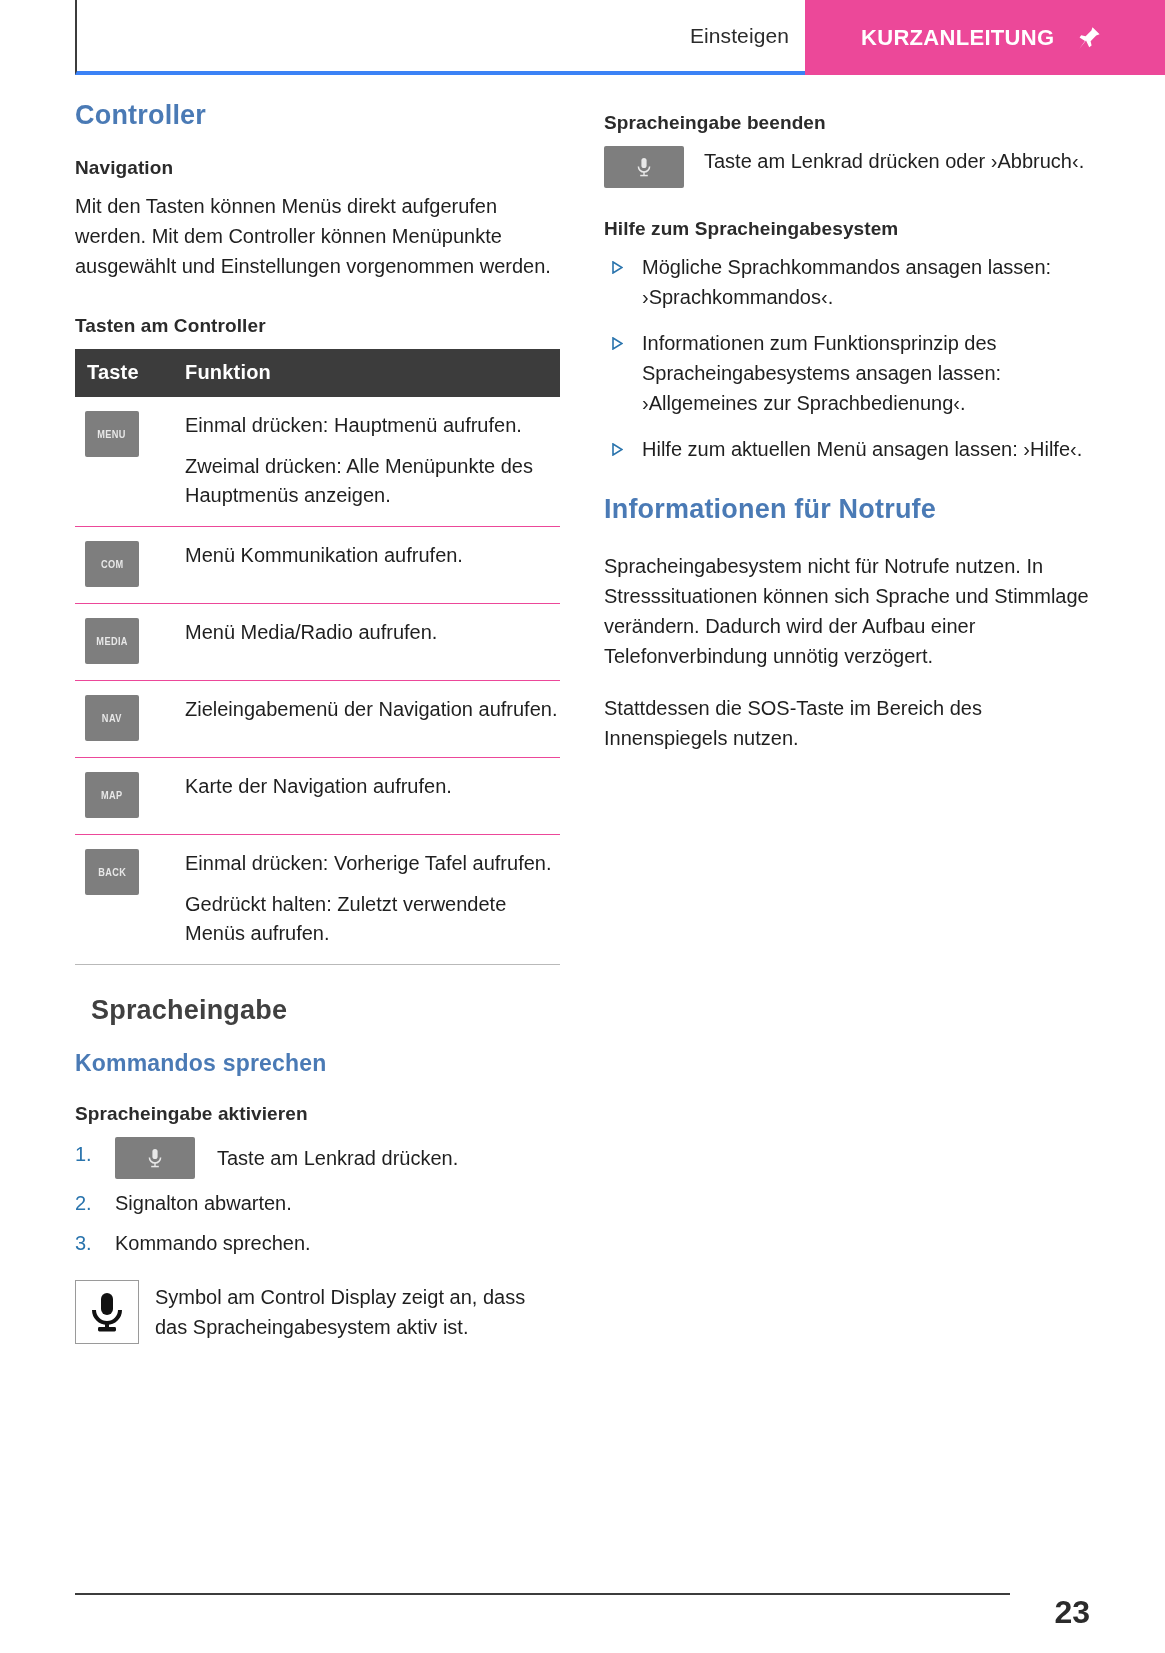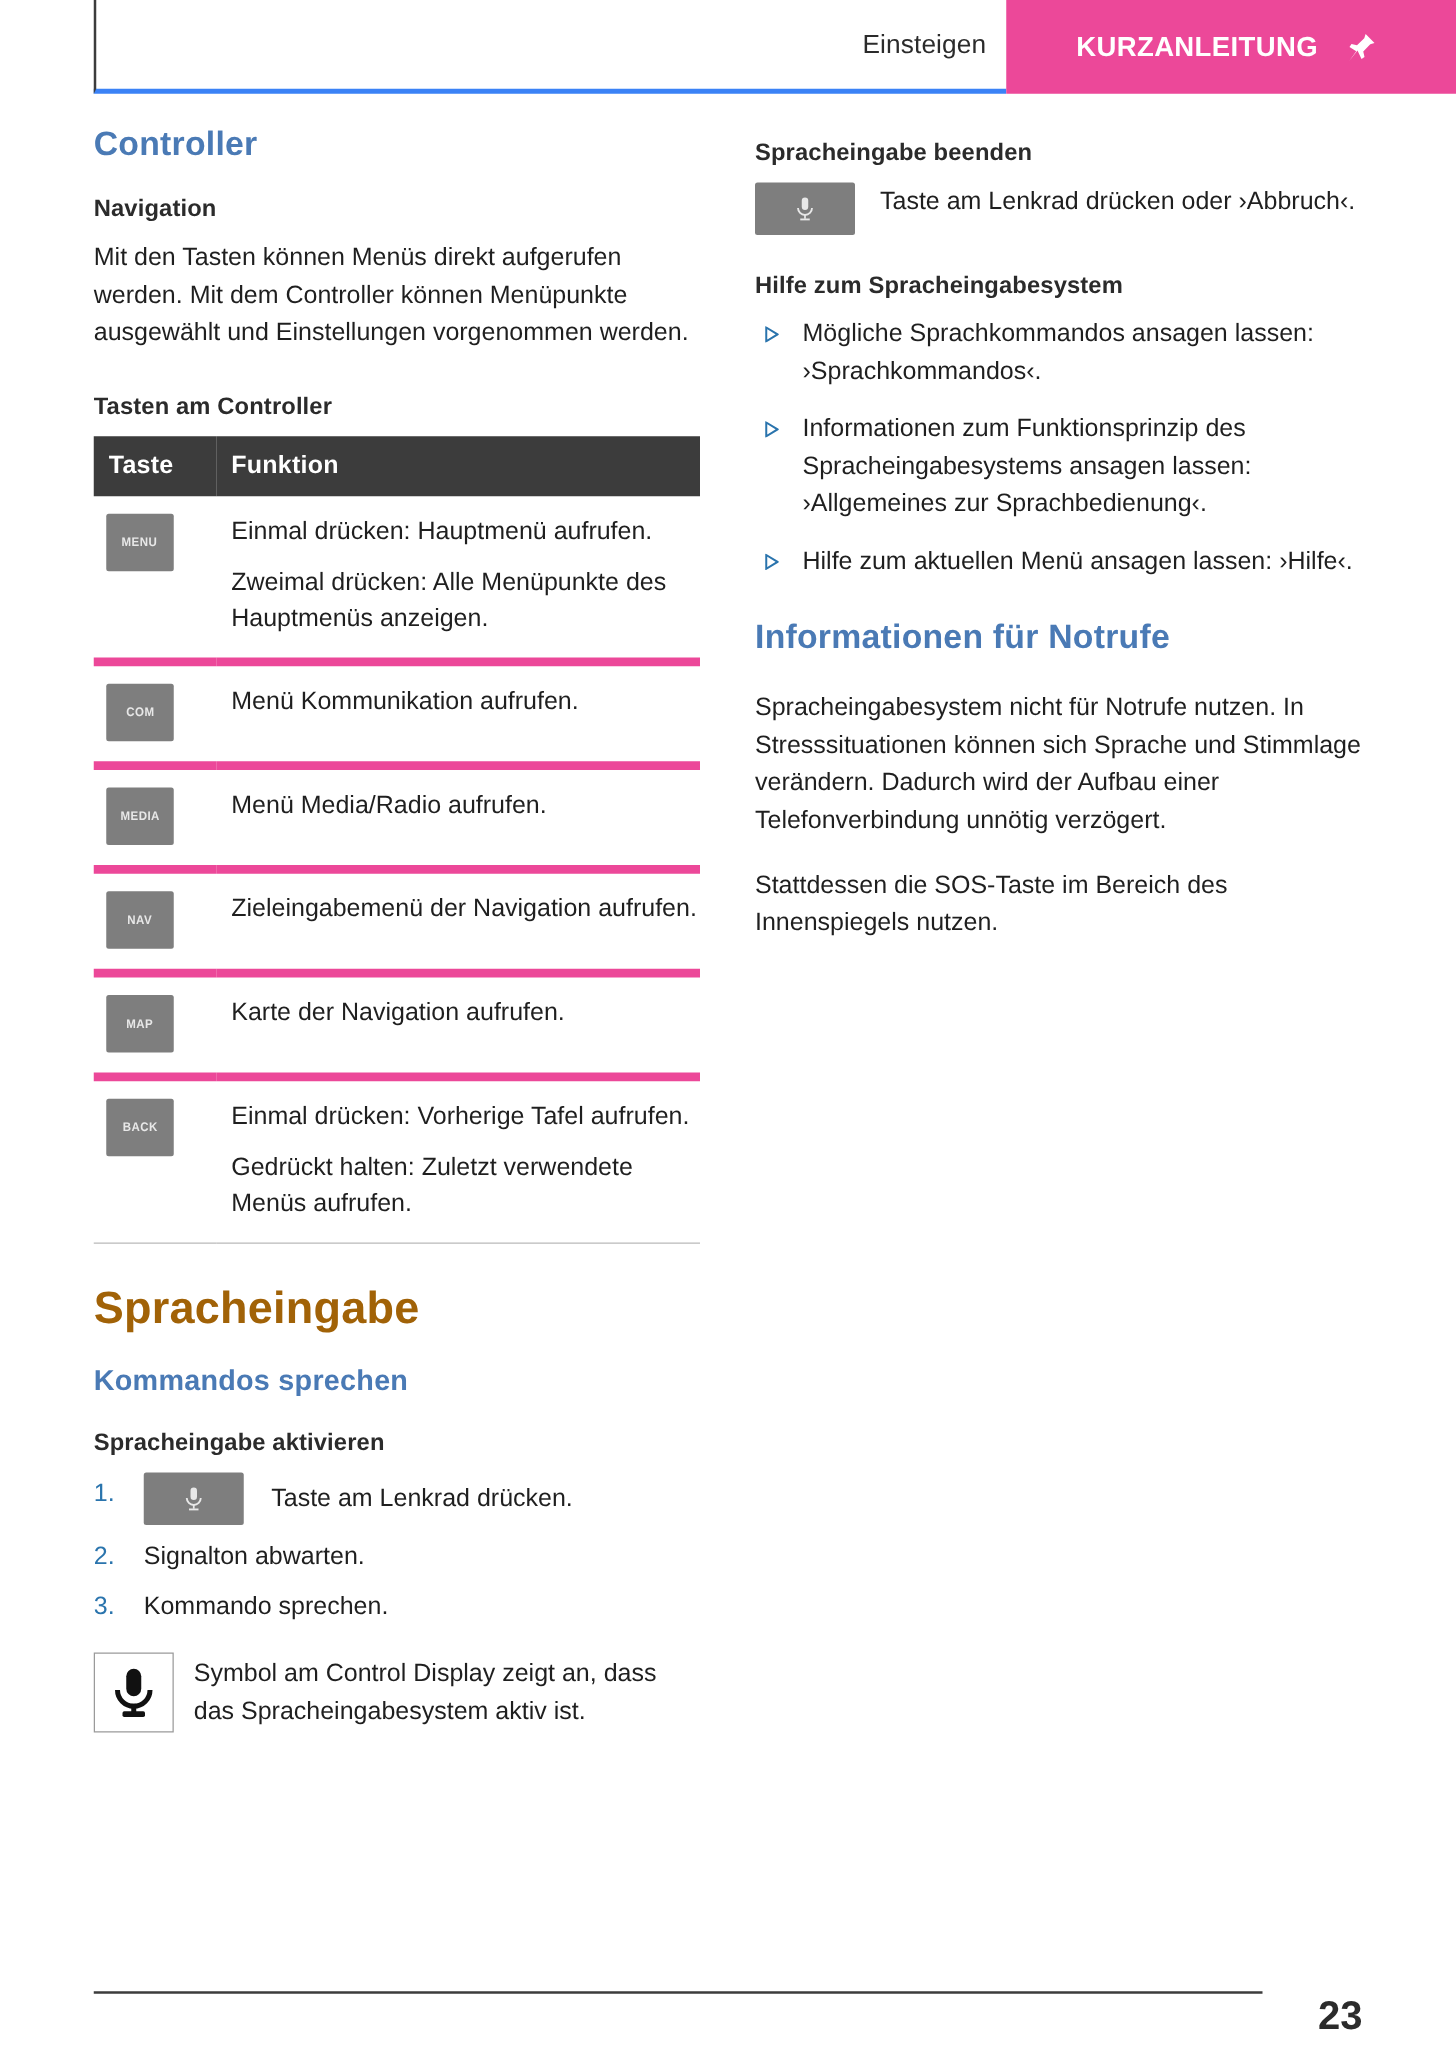--- a/index.html
+++ b/index.html
@@ -84,24 +84,24 @@
   }
 
   h1.section-blue {
     font-size: 27px;
     font-weight: bold;
     color: #4a7ab5;
     margin: 0 0 26px 0;
     letter-spacing: 0.2px;
   }
   h1.section-blue-dark {
-    font-size: 36px;
-    font-weight: bold;
-    color: #a16207;
-    margin: 0 0 24px 0;
+    font-size: 27px;
+    font-weight: bold;
+    color: #404040;
+    margin: 0 0 24px 16px;
     letter-spacing: 0.2px;
   }
   h2.sub-blue {
     font-size: 23px;
     font-weight: bold;
     color: #4a7ab5;
     margin: 0 0 26px 0;
     letter-spacing: 0.2px;
   }
   h3.sub-bold {
@@ -133,21 +133,21 @@
     color: #ffffff;
     font-size: 20px;
     font-weight: bold;
     text-align: left;
     padding: 12px 0 13px 0;
     letter-spacing: 0.2px;
   }
   .btn-table thead th.col-key { width: 86px; padding-left: 12px; }
   .btn-table thead th.col-fn  { padding-left: 12px; }
   .btn-table tbody td {
-    border-bottom: 7px solid #ec4899;
+    border-bottom: 1px solid #ec4899;
     vertical-align: top;
     padding: 14px 0 16px 0;
   }
   .btn-table tbody td.cell-key { width: 86px; padding-left: 10px; }
   .btn-table tbody td.cell-fn  { padding-left: 12px; }
   .btn-table tbody tr:last-child td { border-bottom: 1px solid #b9b9b9; }
   .cell-fn p {
     margin: 0 0 12px 0;
     font-size: 20px;
     line-height: 29px;

